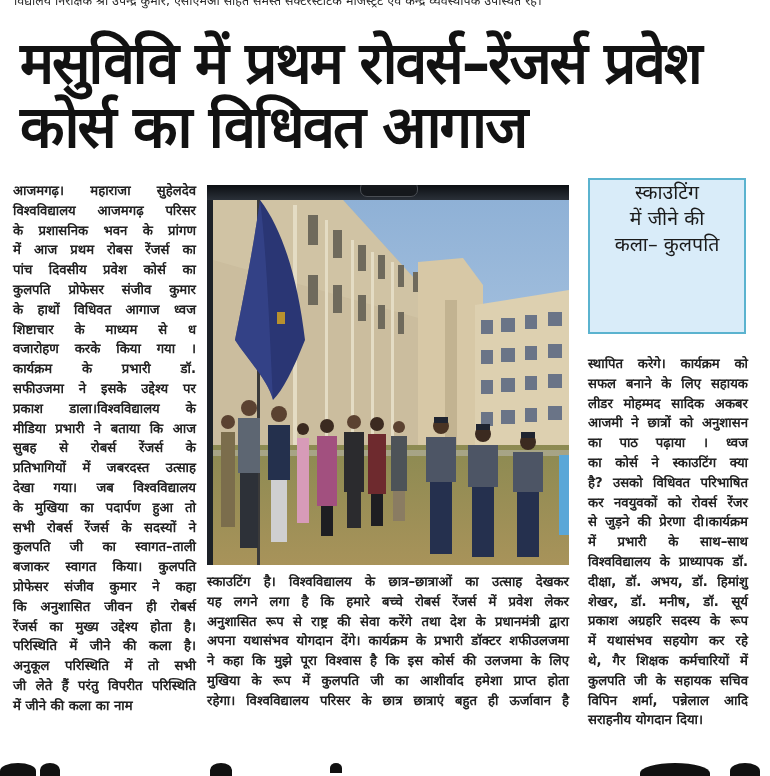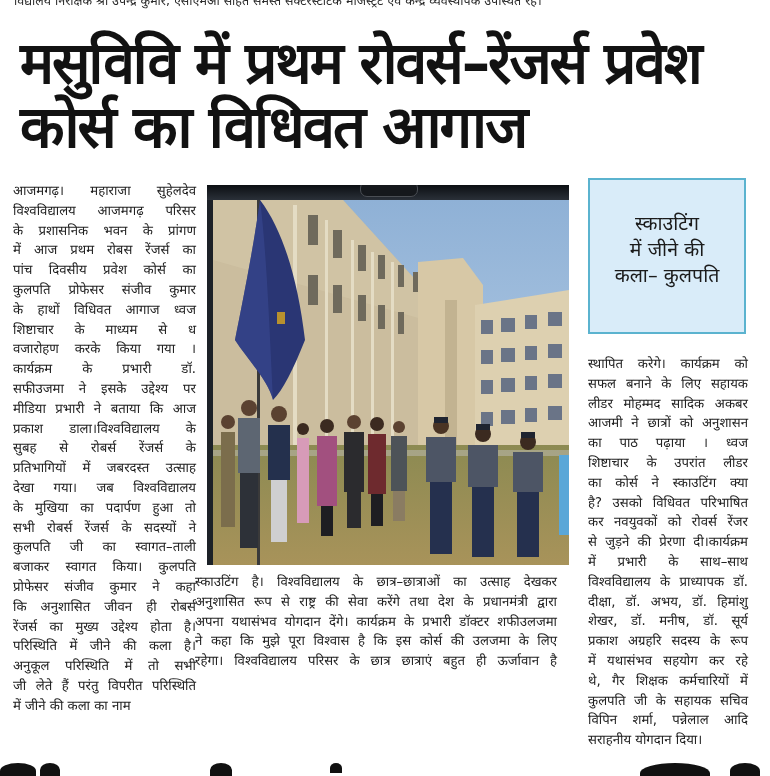--- a/index.html
+++ b/index.html
@@ -6,34 +6,34 @@
   body { width:770px; height:776px; position:relative; overflow:hidden;
          font-family:"DejaVu Sans", "Liberation Sans", sans-serif; color:#1a1a1a; }
   .top-strip { position:absolute; left:14px; top:-7px; width:760px; font-size:12.5px;
                white-space:nowrap; color:#2a2a2a; line-height:16px; }
   .headline { position:absolute; left:20px; width:740px; font-family:"DejaVu Sans", sans-serif;
               font-weight:bold; color:#121212; white-space:nowrap; letter-spacing:-2px; transform-origin:left top; }
   .h1 { top:26px; font-size:58px; line-height:74px; transform:scaleX(0.98); }
   .h2 { top:80px; font-size:58px; line-height:74px;margin-top:10px; }
   .col { position:absolute; font-size:13.2px; line-height:19.8px; color:#222; text-align:justify;
          text-align-last:justify; }
-  .col p { margin:0; }
+  .col p { margin:0;font-weight:bold; }
   .col-left { left:13px; top:181px; width:183px; }
-  .col-mid { left:195px; top:572px; width:362px; }
+  .col-mid { left:207px; top:572px; width:362px; }
   .col-right { left:588px; top:354px; width:160px; }
   .col .last { text-align-last:left; }
   .photo { position:absolute; left:207px; top:185px; width:362px; height:380px; background:#1c2127; overflow:hidden; }
   .photo-bar { position:absolute; left:0; top:0; width:100%; height:15px;
                background:linear-gradient(#0c0f13,#2a3038); }
   .photo-pill { position:absolute; left:153px; top:-4px; width:56px; height:14px; border-radius:7px;
                 background:#15181c; border:1px solid #4a4e54; font-size:6px; color:#cfd3d8; text-align:center; line-height:13px; }
   .photo-img { position:absolute; left:6px; top:15px; width:356px; height:365px; }
   .sidebox { position:absolute; left:588px; top:178px; width:158px; height:156px; background:#d9ecf9;
              border:2px solid #5bb3cf; box-sizing:border-box; display:flex; flex-direction:column;
-             align-items:center; justify-content:center; padding-bottom:12px; }
+             align-items:center; justify-content:flex-start; padding-bottom:12px; }
   .sidebox span { display:block; font-size:19.5px; line-height:26px; color:#1b1b1b; text-align:center; white-space:nowrap; }
   .bottom-cut { position:absolute; left:0; top:763px; width:770px; height:20px; }
   .bottom-cut span { position:absolute; top:0; background:#111; border-radius:50% 50% 0 0; }
 </style>
 </head>
 <body>
 
 <div class="top-strip">विद्यालय निरीक्षक श्री उपेन्द्र कुमार, एसीएमओ सहित समस्त सेक्टरस्टेटिक मजिस्ट्रेट एवं केन्द्र व्यवस्थापक उपस्थित रहे।</div>
 
 <div class="headline h1">मसुविवि में प्रथम रोवर्स–रेंजर्स प्रवेश</div>
@@ -44,22 +44,22 @@
     <p>विश्वविद्यालय आजमगढ़ परिसर</p>
     <p>के प्रशासनिक भवन के प्रांगण</p>
     <p>में आज प्रथम रोबस रेंजर्स का</p>
     <p>पांच दिवसीय प्रवेश कोर्स का</p>
     <p>कुलपति प्रोफेसर संजीव कुमार</p>
     <p>के हाथों विधिवत आगाज ध्वज</p>
     <p>शिष्टाचार के माध्यम से ध</p>
     <p>वजारोहण करके किया गया ।</p>
     <p>कार्यक्रम के प्रभारी डॉ.</p>
     <p>सफीउजमा ने इसके उद्देश्य पर</p>
+    <p>प्रकाश डाला।विश्वविद्यालय के</p>
     <p>मीडिया प्रभारी ने बताया कि आज</p>
-    <p>प्रकाश डाला।विश्वविद्यालय के</p>
     <p>सुबह से रोबर्स रेंजर्स के</p>
     <p>प्रतिभागियों में जबरदस्त उत्साह</p>
     <p>देखा गया। जब विश्वविद्यालय</p>
     <p>के मुखिया का पदार्पण हुआ तो</p>
     <p>सभी रोबर्स रेंजर्स के सदस्यों ने</p>
     <p>कुलपति जी का स्वागत–ताली</p>
     <p>बजाकर स्वागत किया। कुलपति</p>
     <p>प्रोफेसर संजीव कुमार ने कहा</p>
     <p>कि अनुशासित जीवन ही रोबर्स</p>
     <p>रेंजर्स का मुख्य उद्देश्य होता है।</p>
@@ -182,32 +182,33 @@
 </div>
 
 <div class="sidebox">
   <span>स्काउटिंग</span>
   <span>में जीने की</span>
   <span>कला– कुलपति</span>
 </div>
 
 <div class="col col-mid" id="col-mid">
     <p>स्काउटिंग है। विश्वविद्यालय के छात्र–छात्राओं का उत्साह देखकर</p>
+    <p>यह लगने लगा है कि हमारे बच्चे रोबर्स रेंजर्स में प्रवेश लेकर</p>
     <p>अनुशासित रूप से राष्ट्र की सेवा करेंगे तथा देश के प्रधानमंत्री द्वारा</p>
     <p>अपना यथासंभव योगदान देंगे। कार्यक्रम के प्रभारी डॉक्टर शफीउलजमा</p>
     <p>ने कहा कि मुझे पूरा विश्वास है कि इस कोर्स की उलजमा के लिए</p>
+    <p>मुखिया के रूप में कुलपति जी का आशीर्वाद हमेशा प्राप्त होता</p>
     <p>रहेगा। विश्वविद्यालय परिसर के छात्र छात्राएं बहुत ही ऊर्जावान है</p>
   </div>
 <div class="col col-right" id="col-right">
     <p>स्थापित करेगे। कार्यक्रम को</p>
     <p>सफल बनाने के लिए सहायक</p>
     <p>लीडर मोहम्मद सादिक अकबर</p>
     <p>आजमी ने छात्रों को अनुशासन</p>
     <p>का पाठ पढ़ाया । ध्वज</p>
-    <p>शिष्टाचार के उपरांत लीडर</p>
     <p>का कोर्स ने स्काउटिंग क्या</p>
     <p>है? उसको विधिवत परिभाषित</p>
     <p>कर नवयुवकों को रोवर्स रेंजर</p>
     <p>से जुड़ने की प्रेरणा दी।कार्यक्रम</p>
     <p>में प्रभारी के साथ–साथ</p>
     <p>विश्वविद्यालय के प्राध्यापक डॉ.</p>
     <p>दीक्षा, डॉ. अभय, डॉ. हिमांशु</p>
     <p>शेखर, डॉ. मनीष, डॉ. सूर्य</p>
     <p>प्रकाश अग्रहरि सदस्य के रूप</p>
     <p>में यथासंभव सहयोग कर रहे</p>

